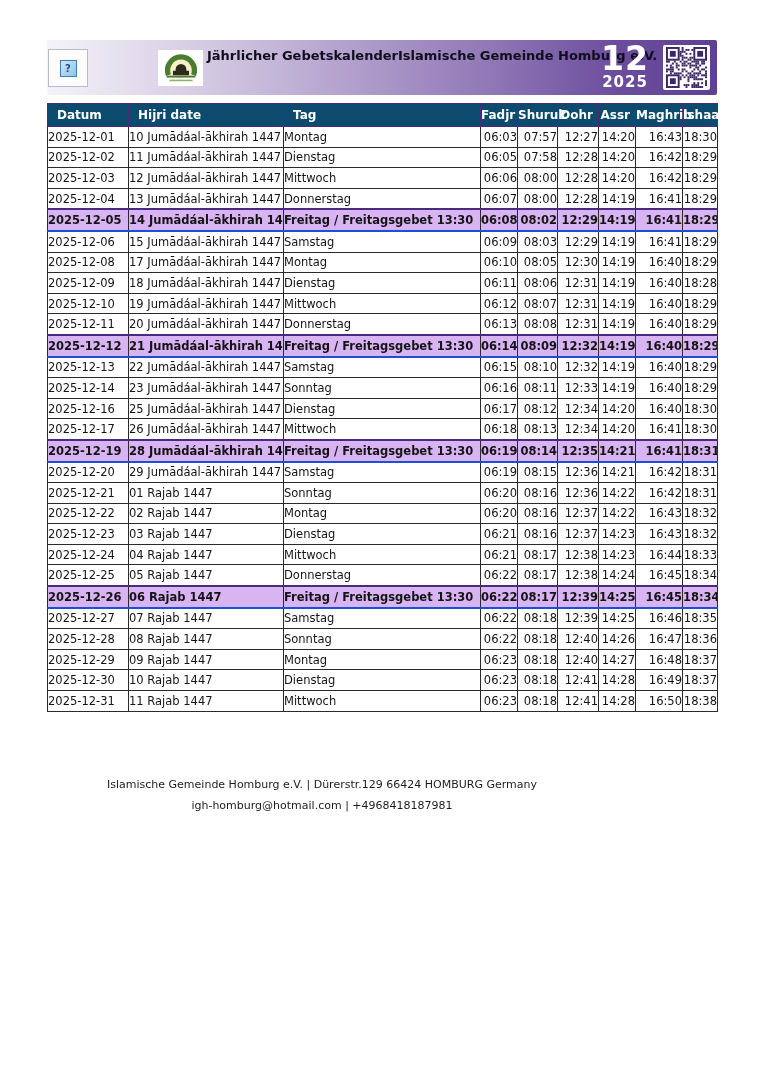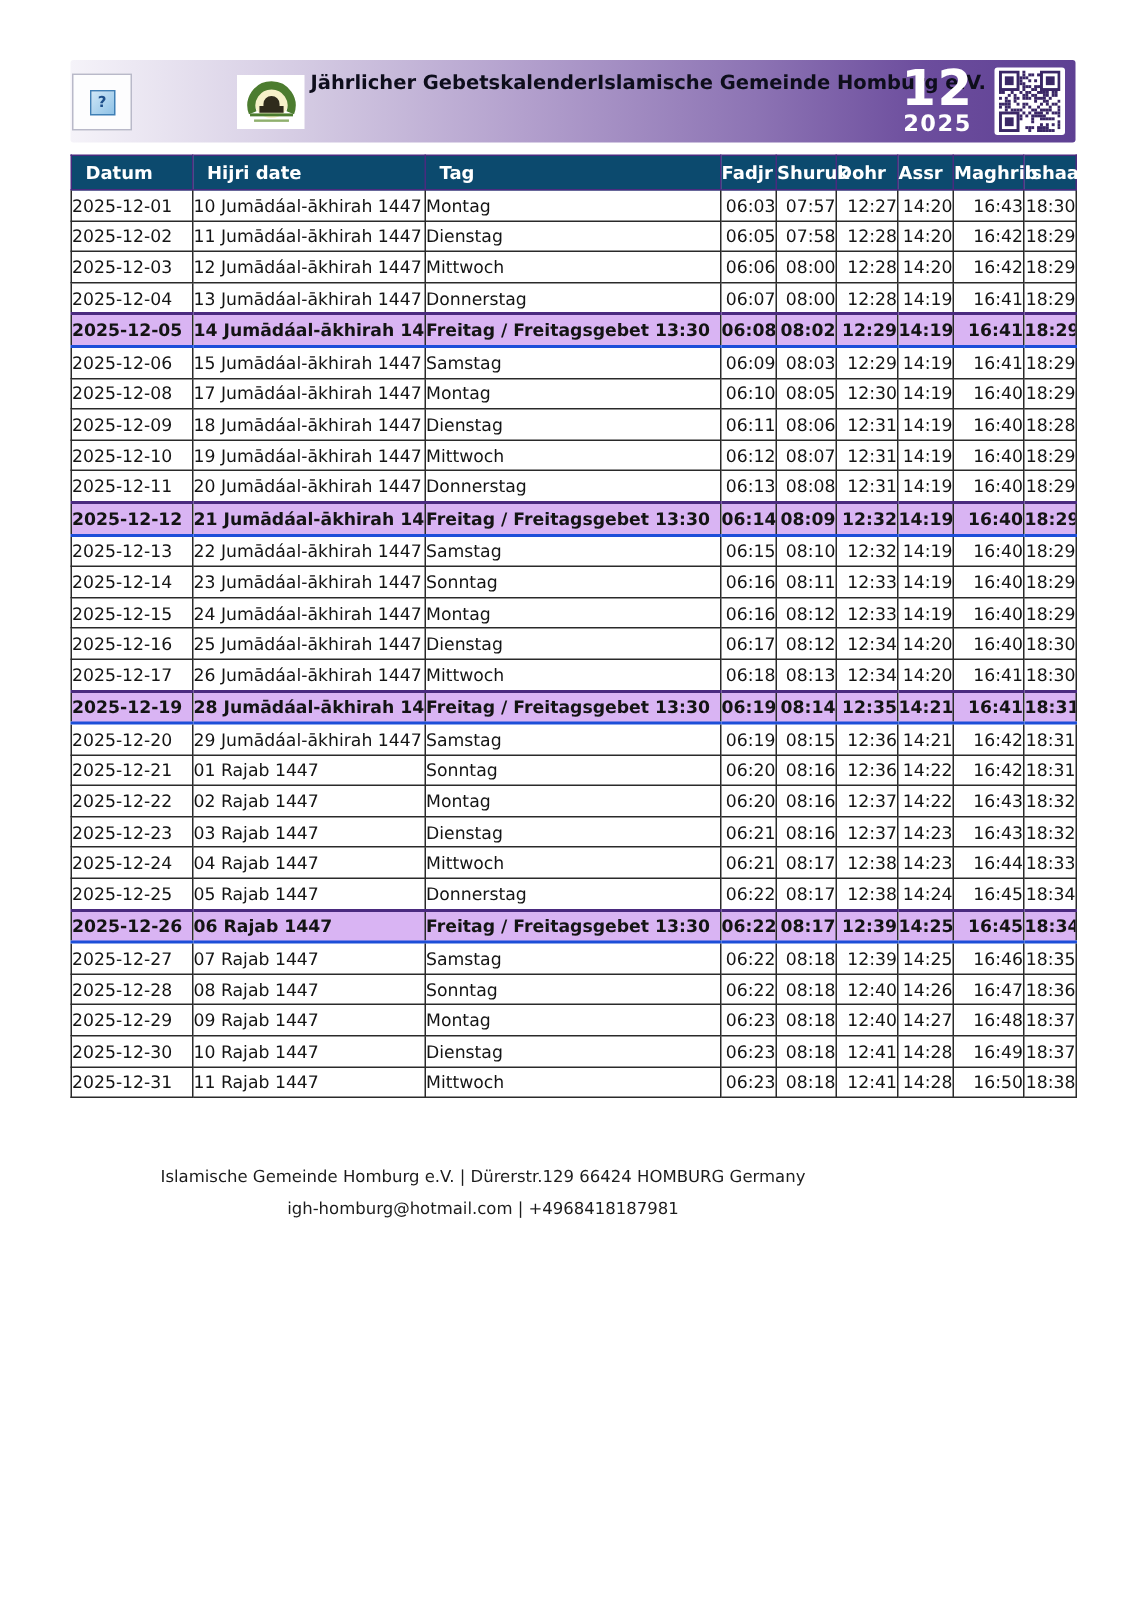--- a/index.html
+++ b/index.html
@@ -51,21 +51,21 @@
   table.prayer{
     position:absolute;left:47px;top:103px;width:670px;
     border-collapse:collapse;table-layout:fixed;
     font-size:11.5px;
   }
   table.prayer th{
     background:#0c4a6e;color:#ffffff;font-weight:bold;font-size:12px;
     height:22px;padding:0;border:1px solid #4a2a7f;
   }
   table.prayer th.l{text-align:left;padding-left:9px;}
-  table.prayer th.r{text-align:left;padding-right:5px;margin-left:11px;}
+  table.prayer th.r{text-align:right;padding-right:5px;margin-left:11px;}
   table.prayer td{
     height:19.6px;padding:0;border:1px solid #2a2a2a;background:#ffffff;
     white-space:nowrap;overflow:hidden;color:#141414;
   }
   td.c-date{padding-left:10px;}
   td.c-hijri{padding-left:9px;}
   td.c-day{padding-left:9px;}
   td.t{text-align:right;padding-right:4px;}
   tr.friday td{
     background:#d9b4f3;font-weight:bold;
@@ -428,31 +428,20 @@
           <td class="c-hijri">23 Jumādáal-ākhirah 1447</td>
           <td class="c-day">Sonntag</td>
           <td class="t">06:16</td>
           <td class="t">08:11</td>
           <td class="t">12:33</td>
           <td class="t">14:19</td>
           <td class="t">16:40</td>
           <td class="t">18:29</td>
         </tr>
         <tr>
-          <td class="c-date">2025-12-15</td>
-          <td class="c-hijri">24 Jumādáal-ākhirah 1447</td>
-          <td class="c-day">Montag</td>
-          <td class="t">06:16</td>
-          <td class="t">08:12</td>
-          <td class="t">12:33</td>
-          <td class="t">14:19</td>
-          <td class="t">16:40</td>
-          <td class="t">18:29</td>
-        </tr>
-        <tr>
           <td class="c-date">2025-12-16</td>
           <td class="c-hijri">25 Jumādáal-ākhirah 1447</td>
           <td class="c-day">Dienstag</td>
           <td class="t">06:17</td>
           <td class="t">08:12</td>
           <td class="t">12:34</td>
           <td class="t">14:20</td>
           <td class="t">16:40</td>
           <td class="t">18:30</td>
         </tr>

